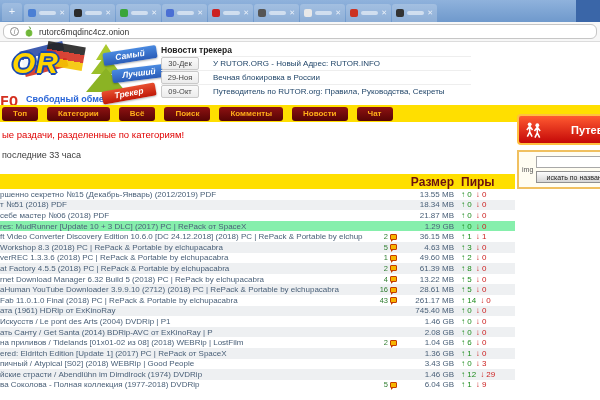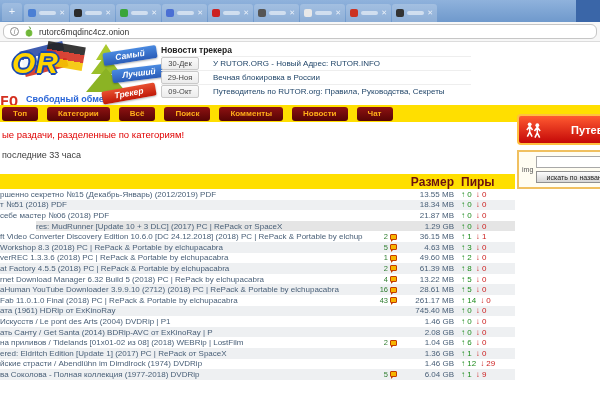--- a/index.html
+++ b/index.html
@@ -83,21 +83,21 @@
   .sb-input { height:12px; border:1px solid #a8a8a8; background:#fff; font-size:7px; padding:0 2px; width:100%; }
   .sb-btn { height:12px; border:1px solid #909090; background:linear-gradient(#fdfdfd,#d6d6d6);
     font-size:7px; color:#222; white-space:nowrap; overflow:hidden; padding:0 2px; }
 
   
   .torrents { position:absolute; left:0; top:174px; width:515px; }
   .thead { height:15px; background:#ffdf00; display:flex; align-items:center;
     font-size:12px; font-weight:bold; color:#6b0f0f; }
   .tr { display:flex; align-items:center; height:10.6px; font-size:8px; }
   .tr:nth-child(even) { background:#eef0f2; }
-  .tr.hl { background:#e5e5e5;margin-left:36px; }
+  .tr.hl { background:#86efac; }
   .c-name { flex:1; overflow:hidden; white-space:nowrap; color:#4a6078; }
   .c-com  { width:34px; display:flex; justify-content:flex-end; align-items:center; gap:2px;
     color:#2e7d2e; font-size:7.5px; }
   .c-size { width:64px; text-align:right; color:#4a6078; padding-right:7px; }
   .c-peers{ width:54px; white-space:nowrap; }
   .pu { color:#1e8c1e; } .pd { color:#cc2020; margin-left:4px; }
   .cicon { width:7px; height:6px; background:#f7b500; border:1px solid #c43c00; border-radius:1px;
     position:relative; display:inline-block; }
   .cicon:after { content:""; position:absolute; left:0px; bottom:-3px; width:0; height:0;
     border-left:3px solid #c43c00; border-bottom:3px solid transparent; }
@@ -365,20 +365,26 @@
           <span class="c-size">1.04 GB</span>
           <span class="c-peers"><span class="pu">↑ 6</span><span class="pd">↓ 0</span></span>
         </div>
         <div class="tr">
           <span class="c-name">ered: Eldritch Edition [Update 1] (2017) PC | RePack от SpaceX</span>
           <span class="c-com"></span>
           <span class="c-size">1.36 GB</span>
           <span class="c-peers"><span class="pu">↑ 1</span><span class="pd">↓ 0</span></span>
         </div>
         <div class="tr">
+          <span class="c-name">пичный / Atypical [S02] (2018) WEBRip | Good People</span>
+          <span class="c-com"></span>
+          <span class="c-size">3.43 GB</span>
+          <span class="c-peers"><span class="pu">↑ 0</span><span class="pd">↓ 3</span></span>
+        </div>
+        <div class="tr">
           <span class="c-name">йские страсти / Abendlühn im Dirndlrock (1974) DVDRip</span>
           <span class="c-com"></span>
           <span class="c-size">1.46 GB</span>
           <span class="c-peers"><span class="pu">↑ 12</span><span class="pd">↓ 29</span></span>
         </div>
         <div class="tr">
           <span class="c-name">ва Соколова - Полная коллекция (1977-2018) DVDRip</span>
           <span class="c-com">
             <span>5</span>
             <span class="cicon"></span>

